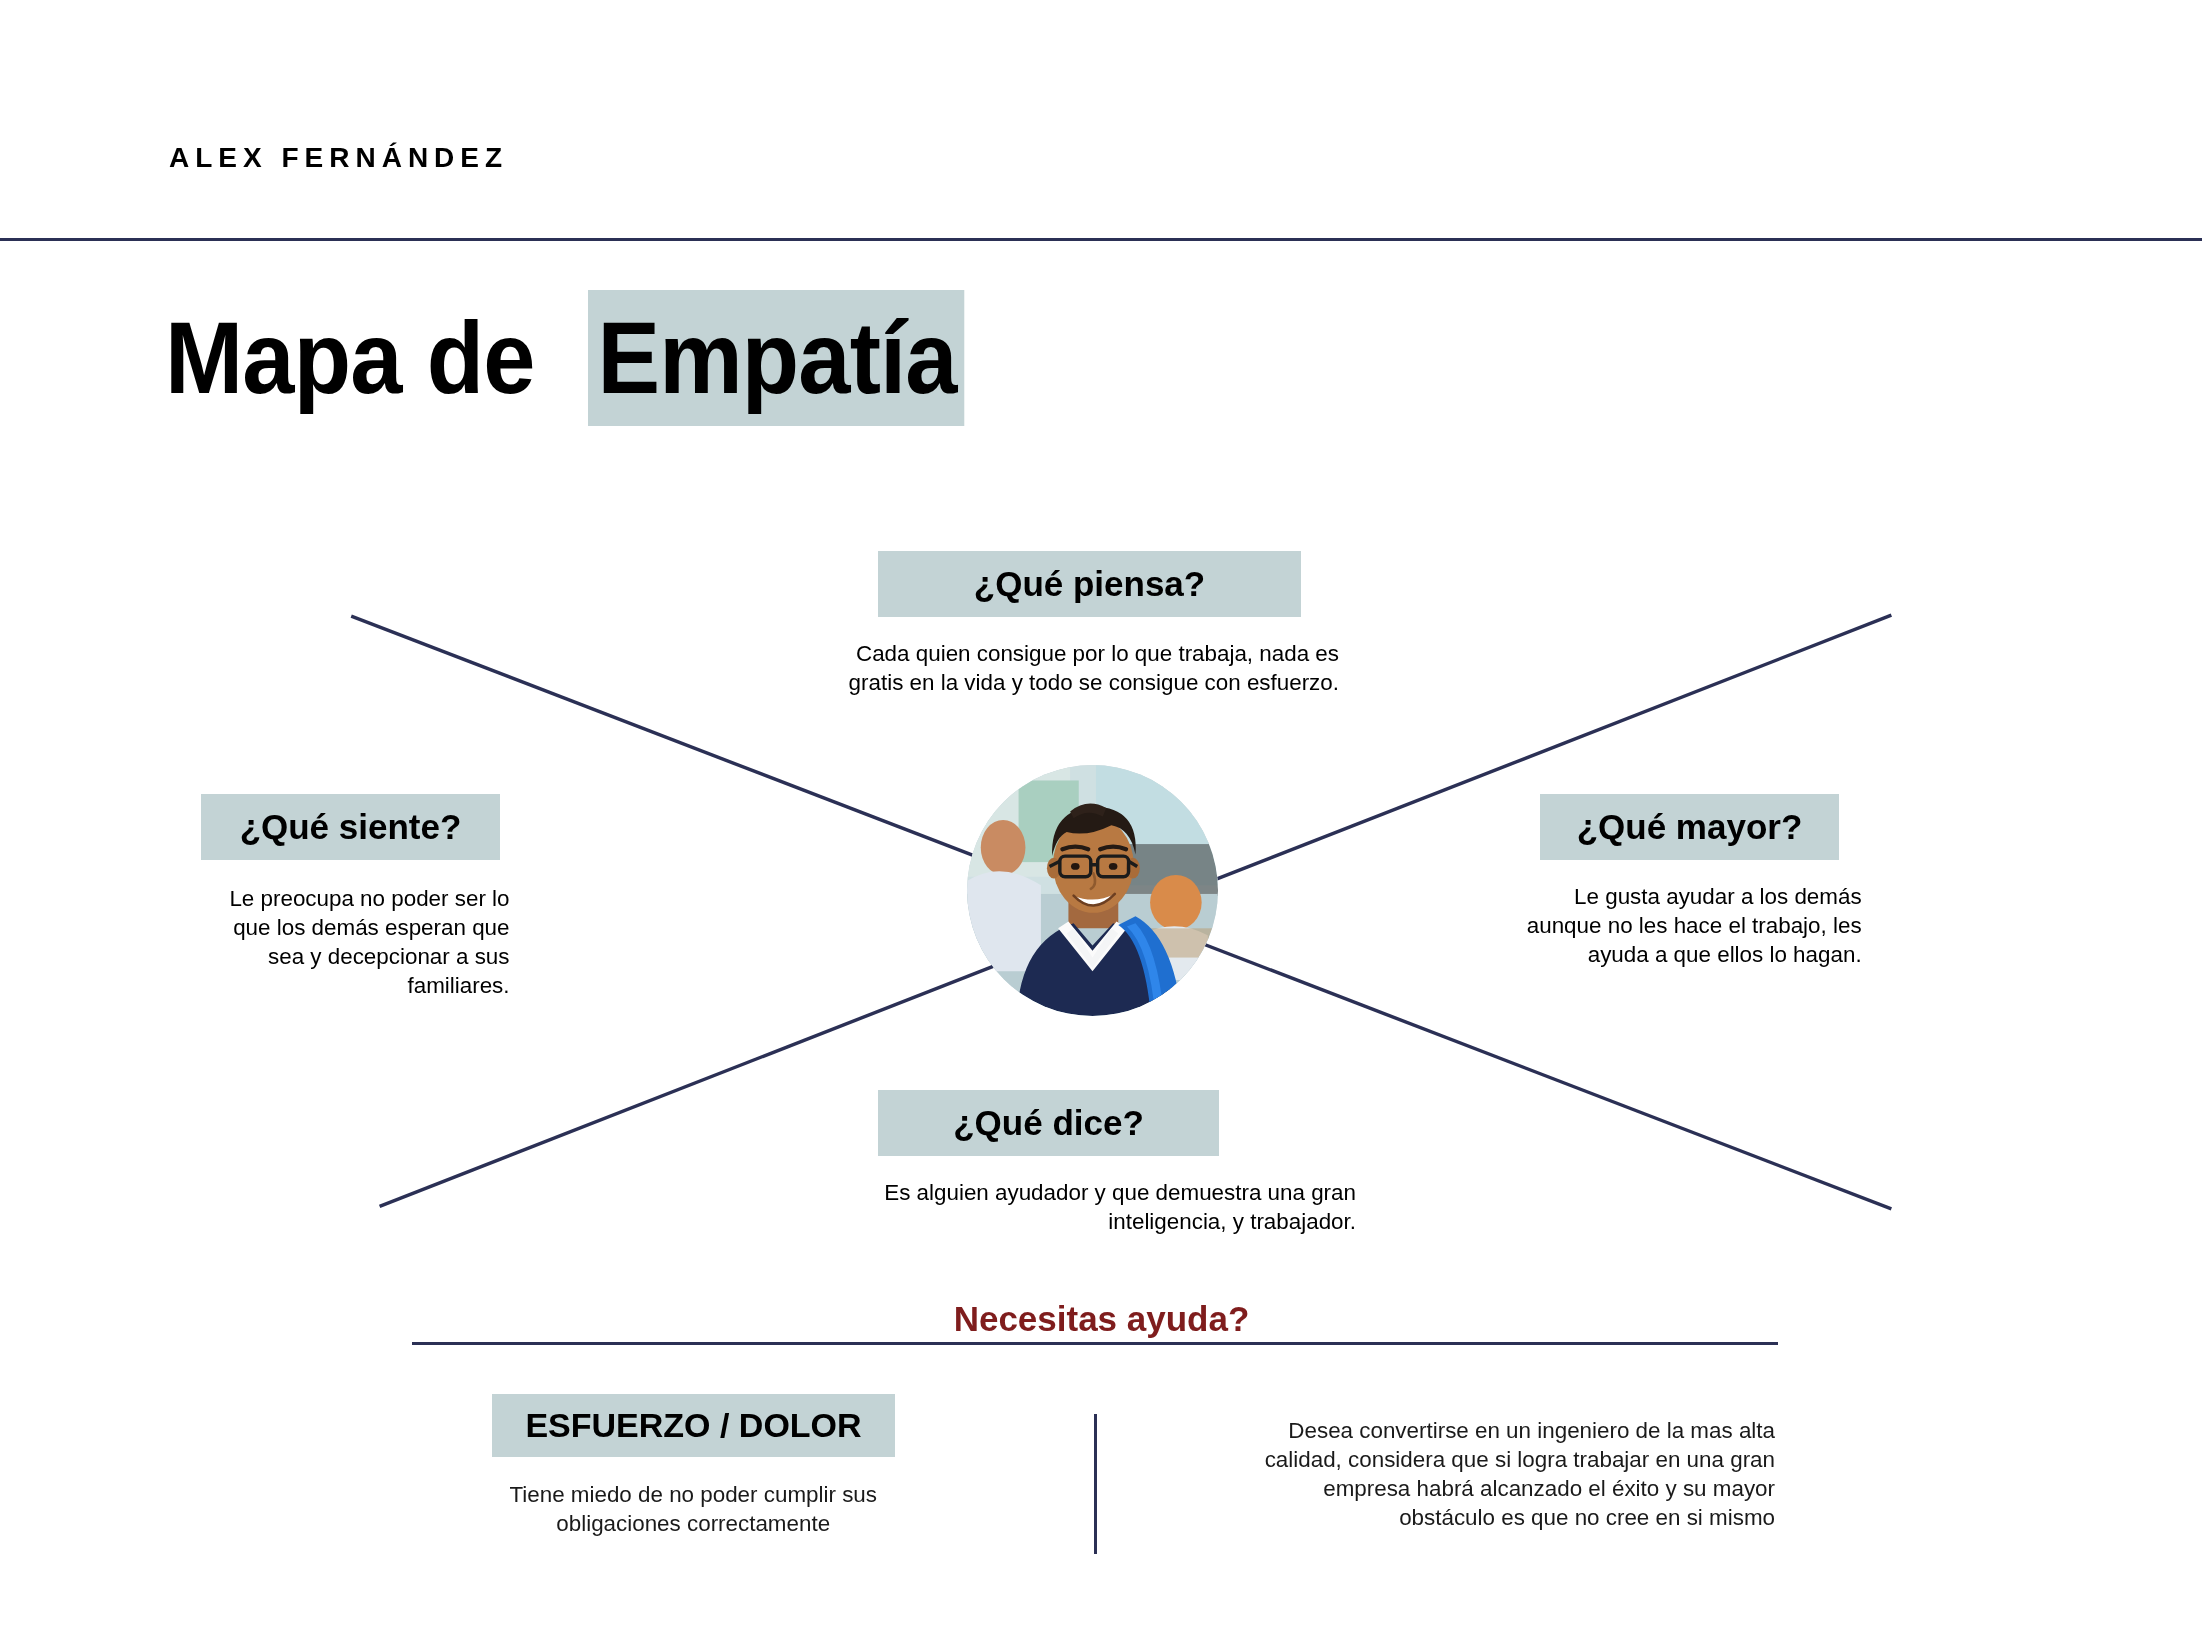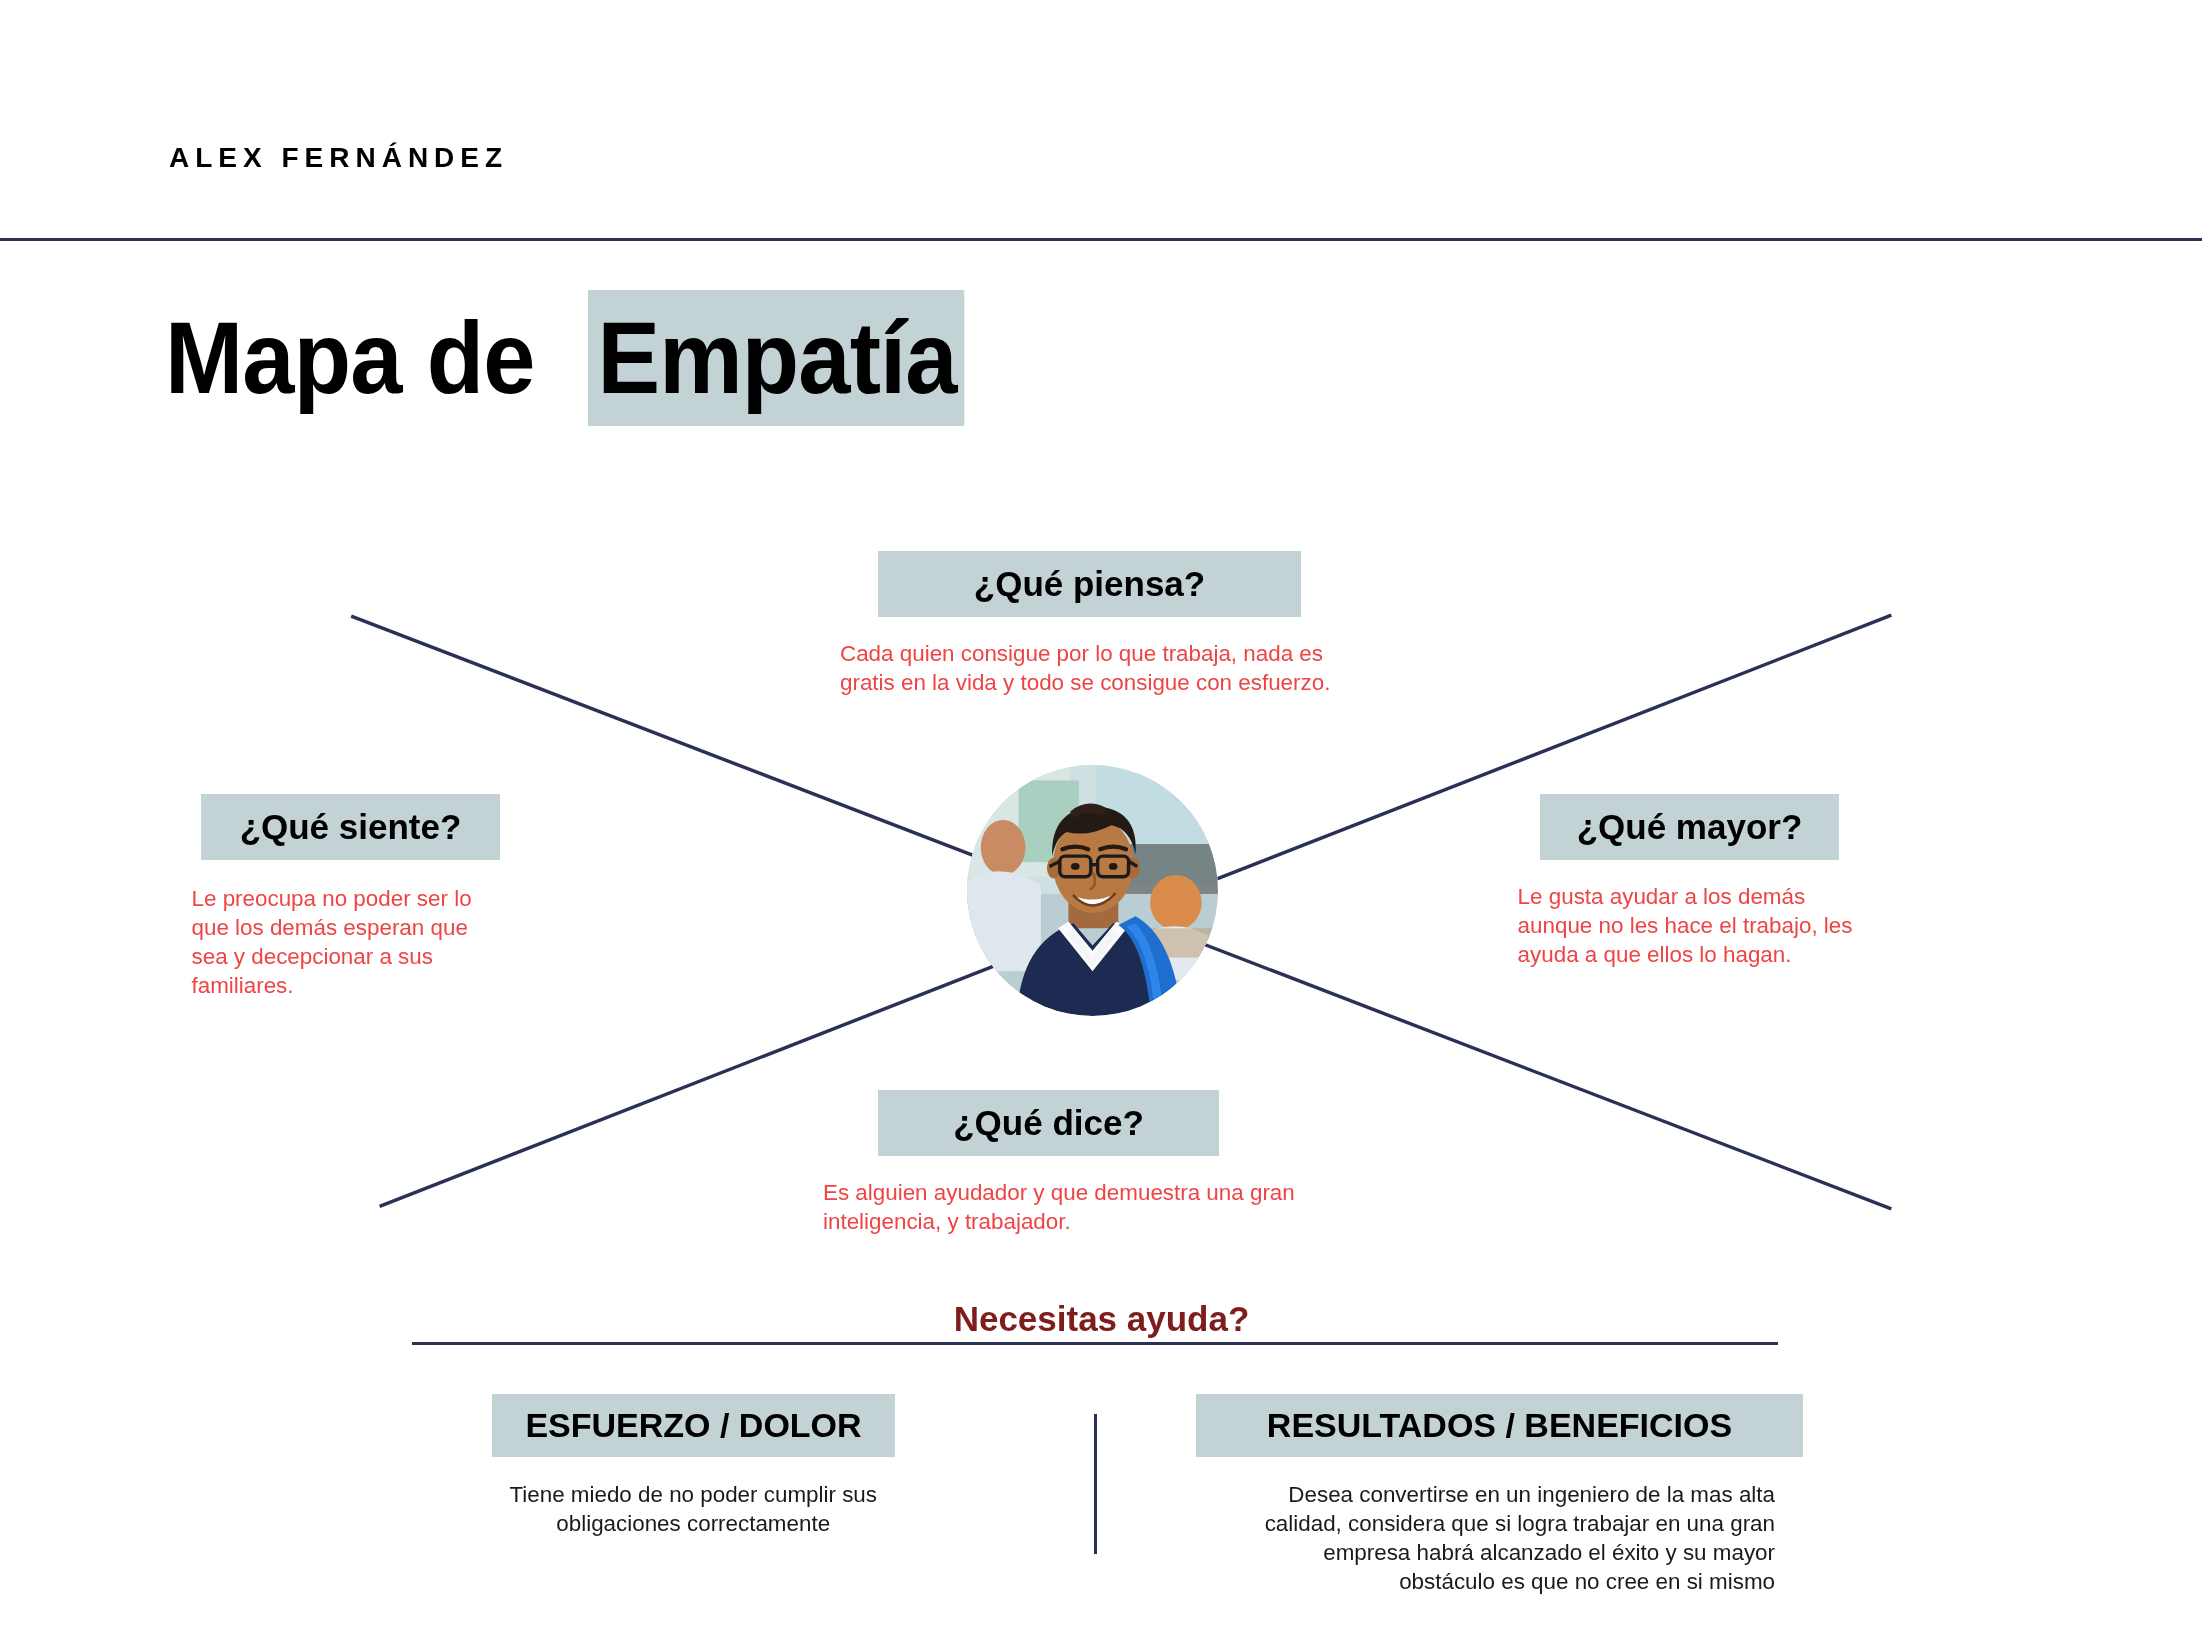--- a/index.html
+++ b/index.html
@@ -78,22 +78,22 @@
     font-weight: bold;
     text-align: center;
     line-height: 1.0;
     padding: 14.6px 0 16.3px 0;
     white-space: nowrap;
   }
 
   .qtext {
     font-size: 22.4px;
     line-height: 29px;
-    color: #ef4444;
-    text-align: left;
+    color: #000000;
+    text-align: right;
     margin-top: 22.4px;
   }
 
   
   #q-piensa { left: 878px; top: 551px; width: 423px; }
   #q-piensa .qlabel { width: 423px; }
   #q-piensa .qtext  { width: 499px; margin-left: -38px; }
 
   #q-siente { left: 201px; top: 794px; width: 299px; }
   #q-siente .qlabel { width: 299px; }
@@ -290,18 +290,17 @@
   <div class="needs-help">Necesitas ayuda?</div>
   <div class="mid-rule"></div>
   <div class="v-divider"></div>
 
   <div class="bblock" id="b-dolor">
     <div class="blabel">ESFUERZO / DOLOR</div>
     <div class="btext">Tiene miedo de no poder cumplir sus obligaciones correctamente</div>
   </div>
 
   <div class="bblock" id="b-resultados">
-    <div class="blabel">RESULTADOS / BENEFICIOS</div>
     <div class="btext">Desea convertirse en un ingeniero de la mas alta calidad, considera que si logra trabajar en una gran empresa habrá alcanzado el éxito y su mayor obstáculo es que no cree en si mismo</div>
   </div>
 
 </div>
 
 
 </body></html>

